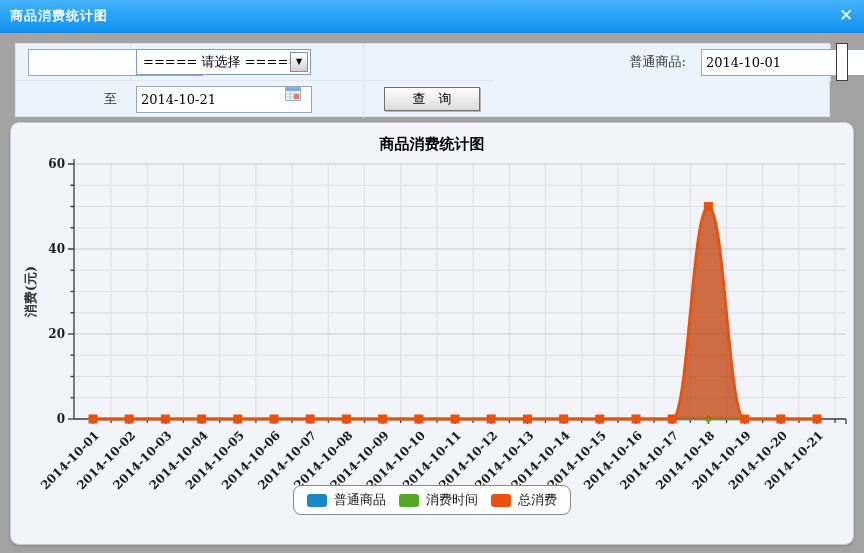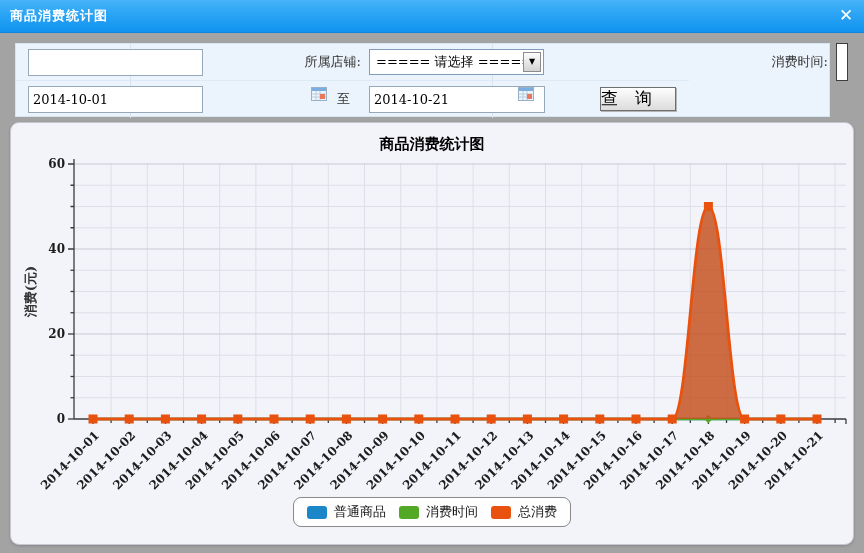--- a/index.html
+++ b/index.html
@@ -61,44 +61,44 @@
     position:absolute;left:6px;top:0;line-height:24px;font-size:13px;color:#000;white-space:nowrap;
   }
   #shop-select .arrow{
     position:absolute;right:2px;top:2px;width:18px;height:20px;
     background:linear-gradient(180deg,#fdfdfd,#d3d3d3);
     border:1px solid #8c8c8c;box-sizing:border-box;
     text-align:center;line-height:18px;font-size:8px;color:#000;
     font-family:"DejaVu Sans",sans-serif;
   }
   #search-btn{
-    position:absolute;right:13px;top:6px;width:76px;height:24px;
+    position:absolute;right:13px;top:6px;width:96px;height:24px;
     background:linear-gradient(180deg,#fefefe,#dcdcdc);
     border:1px solid #6f6f6f;box-shadow:1px 1px 0 #b5b5b5;
-    box-sizing:border-box;line-height:21px;
-    font-size:17px;color:#000;cursor:pointer;
+    box-sizing:border-box;text-align:center;line-height:21px;
+    font-size:13px;color:#000;cursor:pointer;
     font-family:"DejaVu Serif","Liberation Serif",serif;
   }
   #side-strip{
     position:absolute;left:836px;top:43px;width:12px;height:38px;
     background:#fff;border:1px solid #3d3d3d;box-sizing:border-box;
   }
 
   
   #panel{
     position:absolute;left:10px;top:122px;width:844px;height:423px;
     background:#f3f3fa;
     border:1px solid #c6c6ce;border-radius:9px;
     box-shadow:0 1px 3px rgba(0,0,0,0.18);
     box-sizing:border-box;overflow:hidden;
   }
   #chart-svg{position:absolute;left:0;top:0;}
   #chart-svg text{font-family:"DejaVu Serif","Liberation Serif",serif;}
   #legend{
-    position:absolute;left:50%;top:374px;transform:translateX(-50%);
+    position:absolute;left:50%;top:362px;transform:translateX(-50%);
     background:rgba(255,255,255,0.92);
     border:1px solid #8a8a8a;border-radius:8px;
     padding:5px 13px;display:flex;align-items:center;gap:13px;white-space:nowrap;
   }
   .lg-item{display:flex;align-items:center;gap:7px;}
   .lg-sw{width:20px;height:13px;border-radius:3px;display:inline-block;}
   .lg-tx{font-size:13px;color:#111;}
 </style>
 </head>
 <body>
@@ -108,30 +108,29 @@
   <div id="hdr">
     <span class="t">商品消费统计图</span>
     <span id="close">✕</span>
   </div>
 
   <div id="form">
 
     <div class="cell cb">
       <input class="txt" type="text" value="" style="">
     </div>
-    <div class="cell lbl">所属店铺:</div>
     <div class="cell cb">
       <div id="shop-select">
         <span class="val">===== 请选择 =====</span>
         <span class="arrow">▼</span>
       </div>
     </div>
     <div class="cell"></div>
 
-    <div class="cell r2 lbl">消费时间:</div>
+    <div class="cell r2 lbl">普通商品:</div>
     <div class="cell r2 cb">
       <input class="txt" type="text" value="2014-10-01" style="">
       <svg class="cal" style="left:295px;right:auto;" viewBox="0 0 16 14">
         <rect x="0.5" y="0.5" width="15" height="13" fill="#eef4fb" stroke="#9ab0c8"></rect>
         <rect x="1" y="1" width="14" height="3" fill="#7aaede"></rect>
         <line x1="1" y1="7" x2="15" y2="7" stroke="#b9cde0"></line>
           <line x1="1" y1="10" x2="15" y2="10" stroke="#b9cde0"></line>
         <line x1="5" y1="4" x2="5" y2="13" stroke="#b9cde0"></line>
           <line x1="9" y1="4" x2="9" y2="13" stroke="#b9cde0"></line>
         <rect x="9" y="7" width="5" height="5" fill="#e8785a"></rect>

